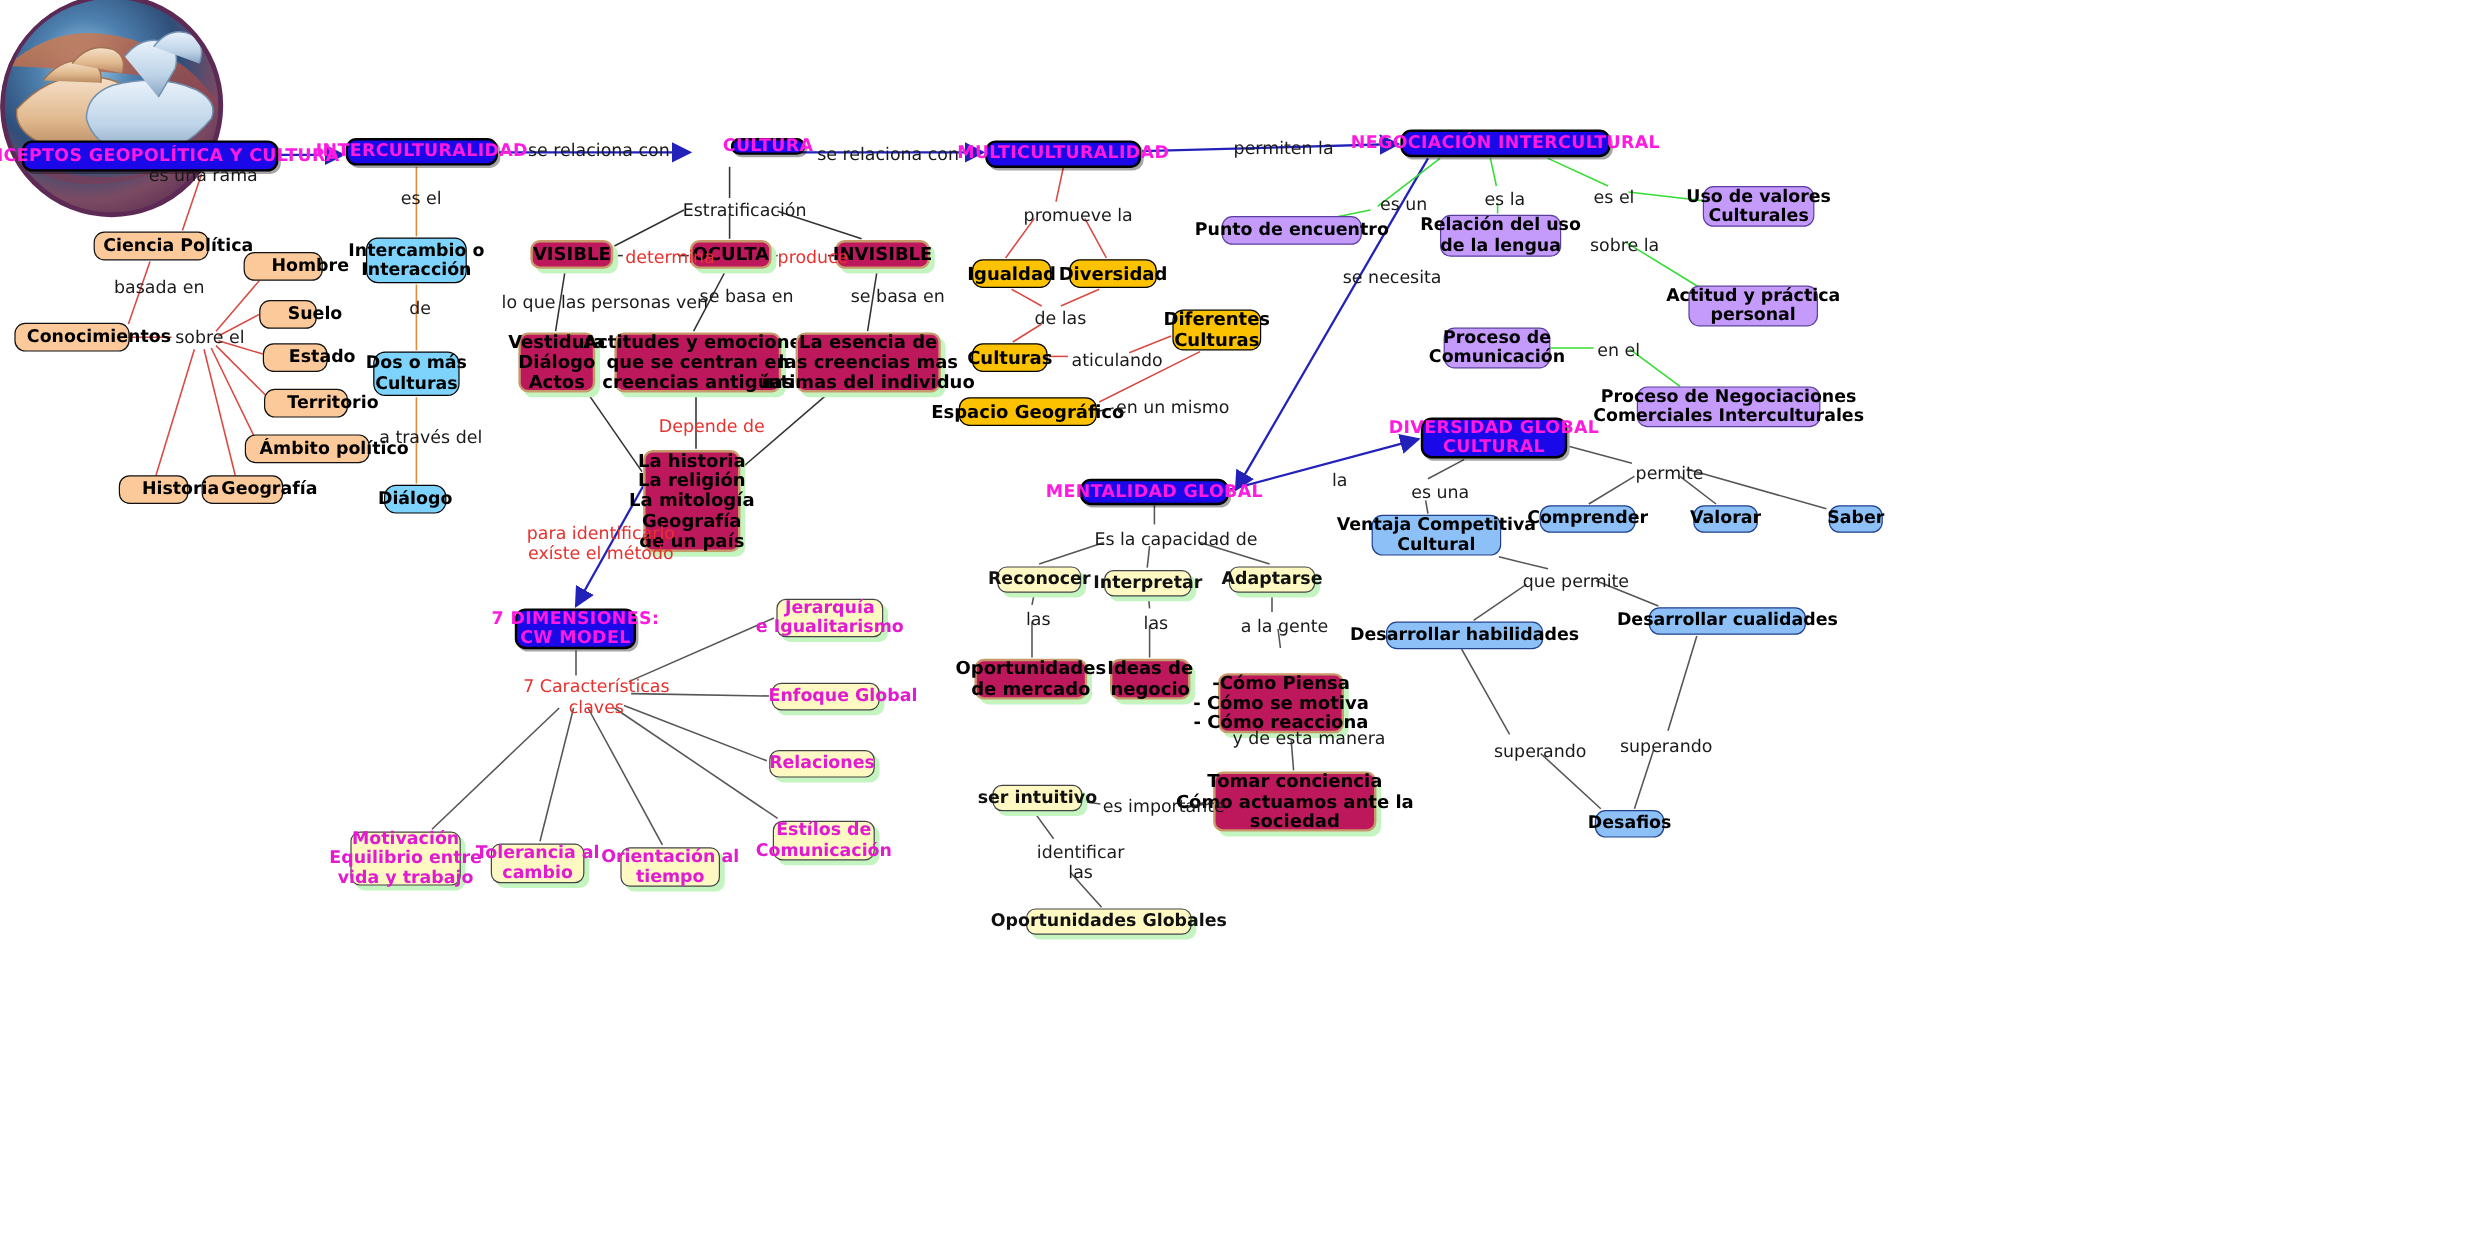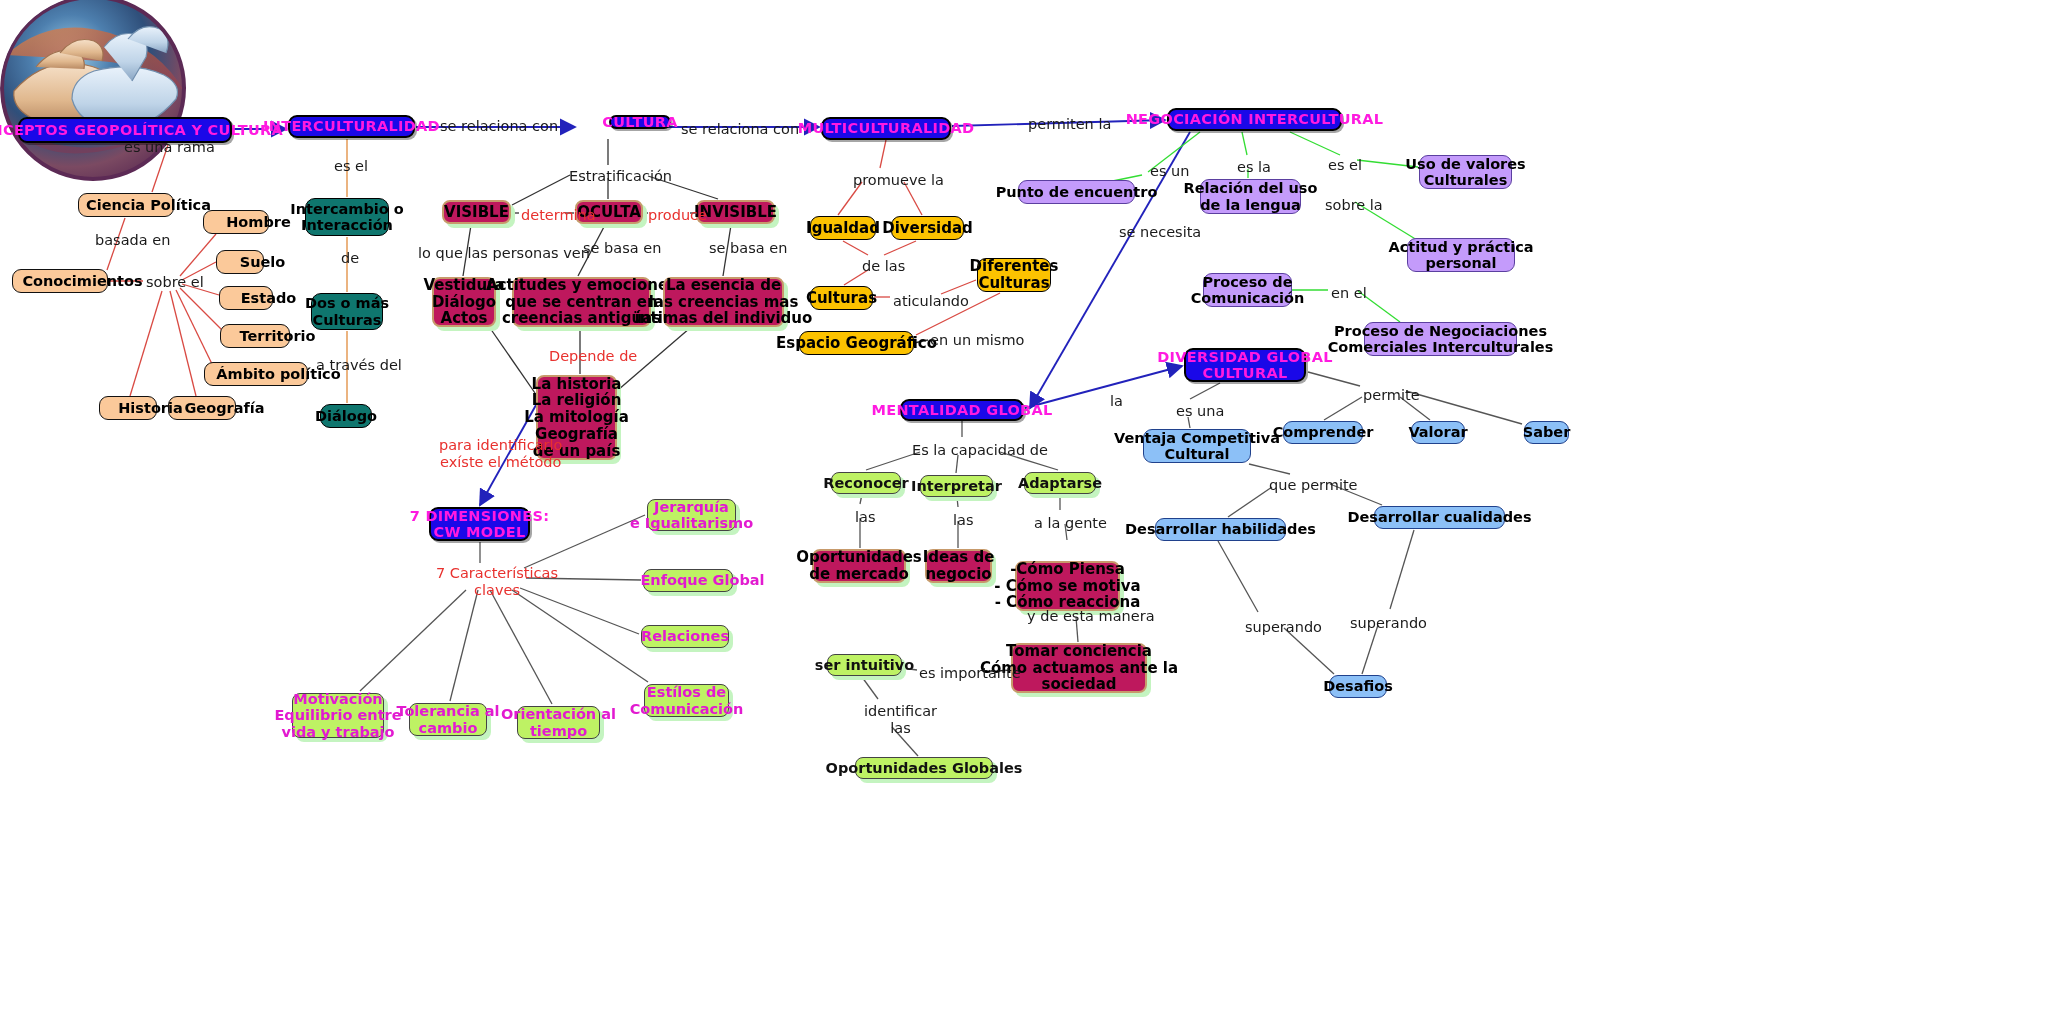--- a/index.html
+++ b/index.html
@@ -11,32 +11,32 @@
         justify-content:center;text-align:center;line-height:1.12;}
   .lbl{position:absolute;box-sizing:border-box;text-align:center;line-height:1.15;
        white-space:pre;}
 
   
   .n-title{background:#1a08e8;border:2px solid #000;border-radius:9px;
            color:#ff1ae0;font-weight:bold;font-size:14.5px;letter-spacing:.3px;
            box-shadow:2px 2px 0 rgba(0,0,0,.35);}
   .n-peach{background:#fbc99a;border:1.6px solid #111;border-radius:9px;
            color:#000;font-weight:bold;font-size:14.5px;padding-left:45px;}
-  .n-white{background:#0f766e;border:1.8px solid #000;border-radius:10px;
+  .n-white{background:#7dd3fc;border:1.8px solid #000;border-radius:10px;
            color:#000;font-weight:bold;font-size:14.5px;text-align:center;}
   .n-gray{background:#be185d;border:2px solid #c79a6b;border-radius:8px;
           color:#000;font-weight:bold;font-size:15px;
           box-shadow:4px 4px 0 #c4f4c0;}
   .n-gold{background:#fcc200;border:1.8px solid #000;border-radius:9px;
           color:#000;font-weight:bold;font-size:15px;}
   .n-purple{background:#c49bfb;border:1.6px solid #5b3fa0;border-radius:9px;
             color:#000;font-weight:bold;font-size:14.5px;}
   .n-blue{background:#8cc0f7;border:1.6px solid #20418c;border-radius:9px;
           color:#000;font-weight:bold;font-size:14.5px;}
-  .n-ltgray{background:#bef264;border:1.6px solid #444;border-radius:8px;
+  .n-ltgray{background:#fef9c3;border:1.6px solid #444;border-radius:8px;
             color:#e21ad0;font-weight:bold;font-size:14.5px;
             box-shadow:4px 4px 0 #c4f4c0;}
 
   
   .lk-black{color:#1a1a1a;font-size:14.5px;}
   .lk-red{color:#e8312e;font-size:14.5px;}
 
   #globe{position:absolute;left:0;top:-5px;width:190px;height:190px;
          border-radius:50%;overflow:hidden;}
 </style>

